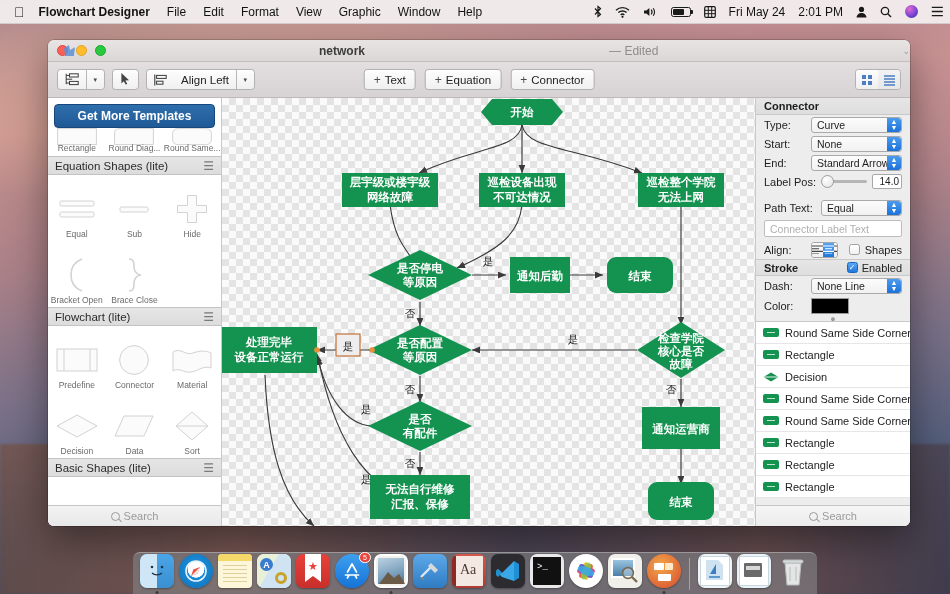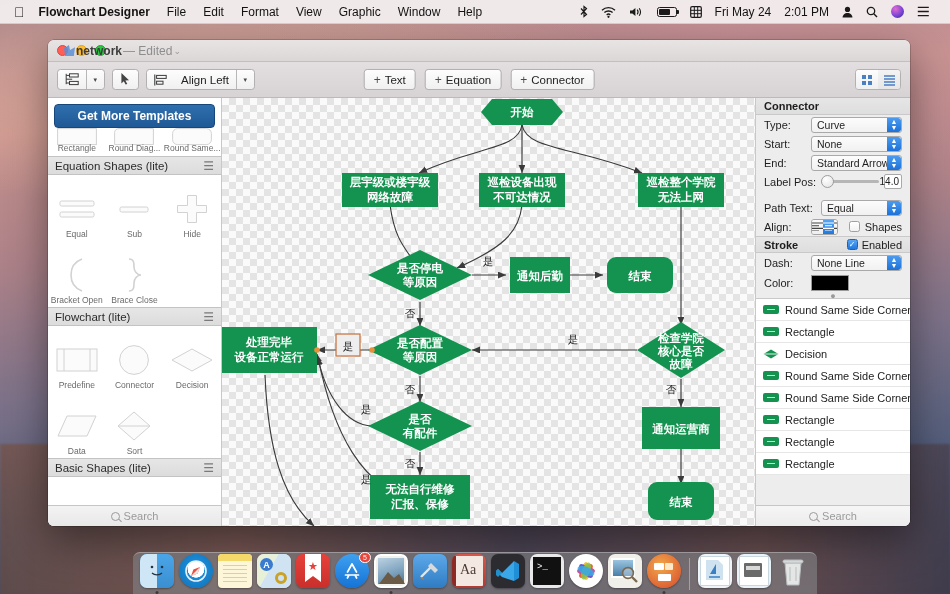--- a/index.html
+++ b/index.html
@@ -32,21 +32,21 @@
     position:absolute; top:0; left:0; width:950px; height:24px;
     background: rgba(244,240,240,.93);
     display:flex; align-items:center;
     font-size:12px; color:#121212;
     z-index:50;
     border-bottom:1px solid rgba(0,0,0,.12);
   }
   #menubar .apple { margin:0 14px 0 14px; font-size:14px; line-height:1; }
   #menubar .mi { margin-right:17px; white-space:nowrap; }
   #menubar .mi.bold { font-weight:bold; }
-  #menubar .right { margin-left:auto; display:flex; align-items:center; gap:13px; padding-right:20px; }
+  #menubar .right { margin-left:auto; display:flex; align-items:center; gap:13px; padding-right:6px; }
   #menubar .right span { display:inline-flex; align-items:center; font-size:12px; }
   .batt { width:20px;height:10px;border:1.3px solid #1a1a1a;border-radius:2.5px;position:relative;display:inline-block;}
   .batt:after{content:"";position:absolute;right:-3px;top:2.5px;width:2px;height:4px;background:#1a1a1a;border-radius:0 1px 1px 0;}
   .batt i{position:absolute;left:1px;top:1px;bottom:1px;width:11px;background:#1a1a1a;border-radius:1px;display:block;}
   .sirio{width:13px;height:13px;border-radius:50%;background:radial-gradient(circle at 35% 30%,#e36bd0,#7b44d6 55%,#2b2a86);display:inline-block;}
   
   #win {
     position:absolute; left:48px; top:40px; width:862px; height:486px;
     background:#ececec; border-radius:6px;
     box-shadow:0 14px 40px rgba(0,0,0,.45), 0 0 0 .5px rgba(0,0,0,.35);
@@ -56,21 +56,21 @@
     height:22px; background:linear-gradient(#e9e4e4,#dcd7d7);
     border-bottom:1px solid #c4bfbf; display:flex; align-items:center; position:relative;
   }
   .traffic { display:flex; gap:8px; padding-left:9px; }
   .tl { width:11px;height:11px;border-radius:50%; }
   .tl.r{background:#ff5f57;border:.5px solid #e0443e;}
   .tl.y{background:#ffbd2e;border:.5px solid #dea123;}
   .tl.g{background:#28c840;border:.5px solid #1aab29;}
   #wtitle {
     position:absolute; left:16px; right:0; text-align:center; font-size:12px; font-weight:bold;
-    color:#3c3c3c; display:flex; align-items:center; justify-content:flex-start; gap:1px;
+    color:#3c3c3c; display:flex; align-items:center; justify-content:space-between; gap:1px;
   }
   #wtitle .docicon{width:11px;height:11px;display:inline-block;background:#5b8fd6;
     clip-path:polygon(0 30%,45% 0,55% 45%,100% 20%,90% 100%,10% 100%);opacity:.85;}
   #wtitle .edited{font-weight:normal;color:#8d8d8d;}
   #wtitle .chev{font-weight:normal;color:#9a9a9a;font-size:9px;}
   #toolbar {
     height:36px; background:linear-gradient(#e3dedf,#d7d2d3); border-bottom:1px solid #bdb8b9;
     display:flex; align-items:center; padding:0 9px; gap:7px; position:relative;
   }
   .tbtn {
@@ -146,21 +146,21 @@
     background:linear-gradient(#4a9bef,#1d72d8); display:flex; flex-direction:column;
     align-items:center; justify-content:center; color:#fff; font-size:7px; line-height:6px;
   }
   .chk { width:11px;height:11px;border:.5px solid #a0a0a0;border-radius:2.5px;background:linear-gradient(#fff,#f2f2f2);
     display:inline-flex;align-items:center;justify-content:center;flex:none;}
   .chk.on{ background:linear-gradient(#5aa6f3,#1f77dd); border-color:#1765bb; color:#fff; font-size:8px; }
   .slider { flex:1; height:14px; position:relative; display:flex; align-items:center; }
   .slider .trk{ position:absolute;left:0;right:0;height:3px;background:#b6b6b6;border-radius:2px; }
   .slider .knb{ position:relative; width:13px;height:13px;border-radius:50%;
     background:radial-gradient(circle at 35% 30%,#fff,#e2e2e2); border:.5px solid #9e9e9e; }
-  .numfld { width:18px;height:15px;background:#fff;border:.5px solid #a9a9a9;border-radius:2px;
+  .numfld { width:30px;height:15px;background:#fff;border:.5px solid #a9a9a9;border-radius:2px;
     font-size:10px; display:flex;align-items:center;justify-content:flex-end; padding-right:2px; flex:none;}
   .txtfld { margin:3px 8px; height:17px; background:#fff; border:.5px solid #bdbdbd; border-radius:2px;
     display:flex; align-items:center; padding-left:5px; color:#b0b0b0; font-size:10.5px; }
   .seg3 { display:flex; border:.5px solid #a6a6a6; border-radius:3px; overflow:hidden; height:16px; }
   .seg3 div { width:21px; display:flex;align-items:center;justify-content:center;background:linear-gradient(#fbfbfb,#efefef);}
   .seg3 div.on{ background:linear-gradient(#56a4f2,#1f78de); }
   .seg3 .sd{ width:.5px; background:#a6a6a6; }
   .sec-head { height:17px; padding:0 8px; display:flex; align-items:center; font-weight:bold;
     background:linear-gradient(#e6e6e6,#dedede); border-top:1px solid #c9c9c9; border-bottom:1px solid #c9c9c9; }
   .sec-head .right{ margin-left:auto; display:flex;align-items:center;gap:4px; font-weight:normal; }
@@ -447,20 +447,28 @@
         <div class="cell">
           <div class="shp">
               <svg width="32" height="32" viewBox="0 0 32 32">
                 <circle cx="16" cy="16" r="14.4" fill="#fbfbfb" stroke="#d2d2d2"></circle>
               </svg>
             </div>
           <div class="lbl">Connector</div>
         </div>
         <div class="cell">
           <div class="shp">
+              <svg width="42" height="26" viewBox="0 0 42 26">
+                <path d="M2 5c8-5 12 4 20 1s14-2 18 0v15c-8-3-12 3-20 4s-12-5-18-1z" fill="#fbfbfb" stroke="#d2d2d2"></path>
+              </svg>
+            </div>
+          <div class="lbl">Material</div>
+        </div>
+        <div class="cell">
+          <div class="shp">
               <svg width="44" height="26" viewBox="0 0 44 26">
                 <path d="M22 2l20 11-20 11L2 13z" fill="#fbfbfb" stroke="#d2d2d2"></path>
               </svg>
             </div>
           <div class="lbl">Decision</div>
         </div>
         <div class="cell">
           <div class="shp">
               <svg width="42" height="26" viewBox="0 0 42 26">
                 <path d="M11 3h29l-9 20H2z" fill="#fbfbfb" stroke="#d2d2d2"></path>
@@ -694,20 +702,21 @@
 
       <div style="height:7px"></div>
 
       <div class="row">
         <span class="lb" style="width:52px">Path Text:</span>
         <div class="pop">
           <span>Equal</span>
           <span class="arrows">▲<br>▼</span>
         </div>
       </div>
+      <div class="txtfld">Connector Label Text</div>
 
       <div class="row">
         <span class="lb">Align:</span>
         <div class="seg3">
           <div>
             <svg width="11" height="9" viewBox="0 0 11 9">
                 <path d="M0 1h11M0 3.7h7M0 6.4h11M0 9h7" stroke="#444" stroke-width="1.1"></path>
               </svg>
           </div>
             <div class="sd"></div>

